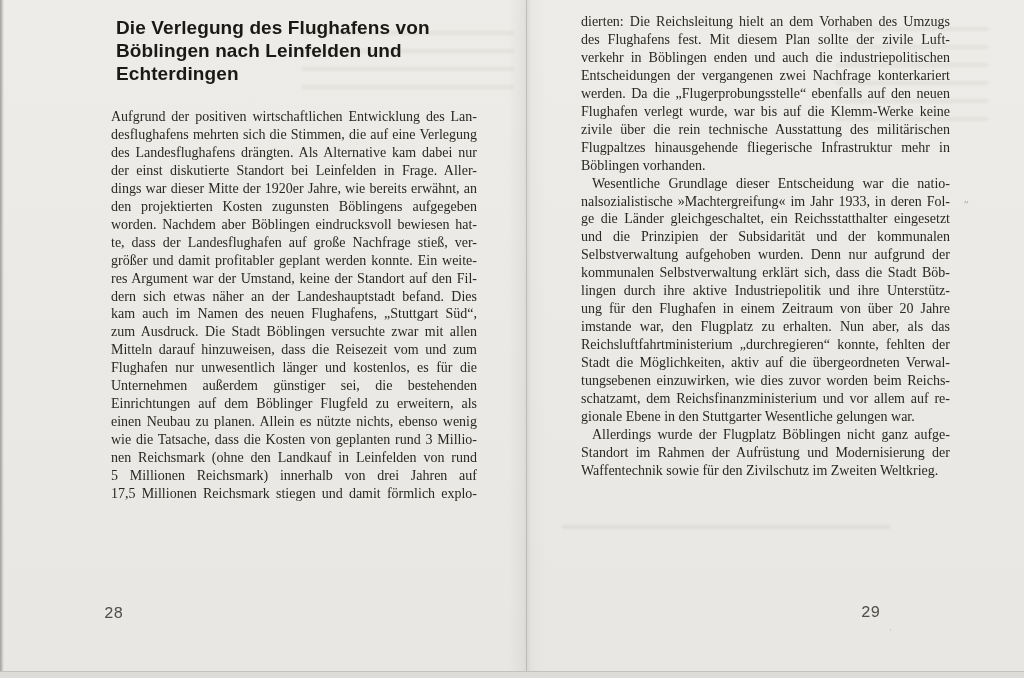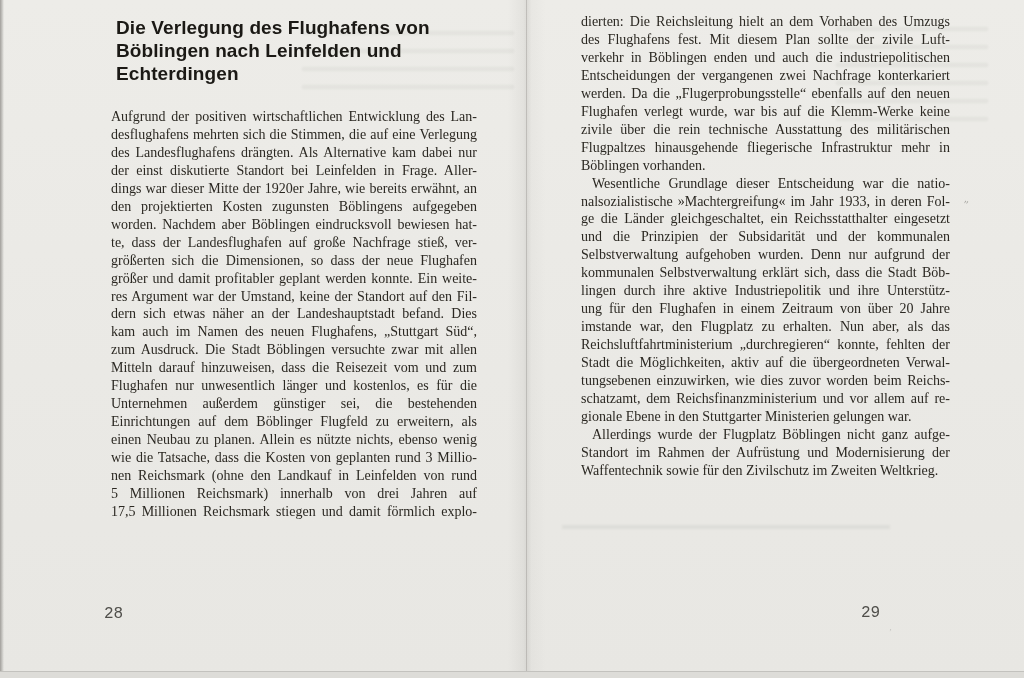--- a/index.html
+++ b/index.html
@@ -67,21 +67,20 @@
     <div class="body-text body-left">
         <div class="para cont">
           <div class="line">Aufgrund der positiven wirtschaftlichen Entwicklung des Lan-</div>
           <div class="line">desflughafens mehrten sich die Stimmen, die auf eine Verlegung</div>
           <div class="line">des Landesflughafens drängten. Als Alternative kam dabei nur</div>
           <div class="line">der einst diskutierte Standort bei Leinfelden in Frage. Aller-</div>
           <div class="line">dings war dieser Mitte der 1920er Jahre, wie bereits erwähnt, an</div>
           <div class="line">den projektierten Kosten zugunsten Böblingens aufgegeben</div>
           <div class="line">worden. Nachdem aber Böblingen eindrucksvoll bewiesen hat-</div>
           <div class="line">te, dass der Landesflughafen auf große Nachfrage stieß, ver-</div>
-          <div class="line">größerten sich die Dimensionen, so dass der neue Flughafen</div>
           <div class="line">größer und damit profitabler geplant werden konnte. Ein weite-</div>
           <div class="line">res Argument war der Umstand, keine der Standort auf den Fil-</div>
           <div class="line">dern sich etwas näher an der Landeshauptstadt befand. Dies</div>
           <div class="line">kam auch im Namen des neuen Flughafens, „Stuttgart Süd“,</div>
           <div class="line">zum Ausdruck. Die Stadt Böblingen versuchte zwar mit allen</div>
           <div class="line">Mitteln darauf hinzuweisen, dass die Reisezeit vom und zum</div>
           <div class="line">Flughafen nur unwesentlich länger und kostenlos, es für die</div>
           <div class="line">Unternehmen außerdem günstiger sei, die bestehenden</div>
           <div class="line">Einrichtungen auf dem Böblinger Flugfeld zu erweitern, als</div>
           <div class="line">einen Neubau zu planen. Allein es nützte nichts, ebenso wenig</div>
@@ -114,21 +113,21 @@
           <div class="line">und die Prinzipien der Subsidarität und der kommunalen</div>
           <div class="line">Selbstverwaltung aufgehoben wurden. Denn nur aufgrund der</div>
           <div class="line">kommunalen Selbstverwaltung erklärt sich, dass die Stadt Böb-</div>
           <div class="line">lingen durch ihre aktive Industriepolitik und ihre Unterstütz-</div>
           <div class="line">ung für den Flughafen in einem Zeitraum von über 20 Jahre</div>
           <div class="line">imstande war, den Flugplatz zu erhalten. Nun aber, als das</div>
           <div class="line">Reichsluftfahrtministerium „durchregieren“ konnte, fehlten der</div>
           <div class="line">Stadt die Möglichkeiten, aktiv auf die übergeordneten Verwal-</div>
           <div class="line">tungsebenen einzuwirken, wie dies zuvor worden beim Reichs-</div>
           <div class="line">schatzamt, dem Reichsfinanzministerium und vor allem auf re-</div>
-          <div class="line">gionale Ebene in den Stuttgarter Ministerien gelungen war.</div>
+          <div class="line">gionale Ebene in den Stuttgarter Wesentliche gelungen war.</div>
         </div>
         <div class="para indent">
           <div class="line">Allerdings wurde der Flugplatz Böblingen nicht ganz aufge-</div>
           <div class="line">Standort im Rahmen der Aufrüstung und Modernisierung der</div>
           <div class="line">Waffentechnik sowie für den Zivilschutz im Zweiten Weltkrieg.</div>
         </div>
       </div>
     <div class="pagenum pagenum-right">29</div>
     <span class="pencil">″</span>
     <span class="stray">ʼ</span>

